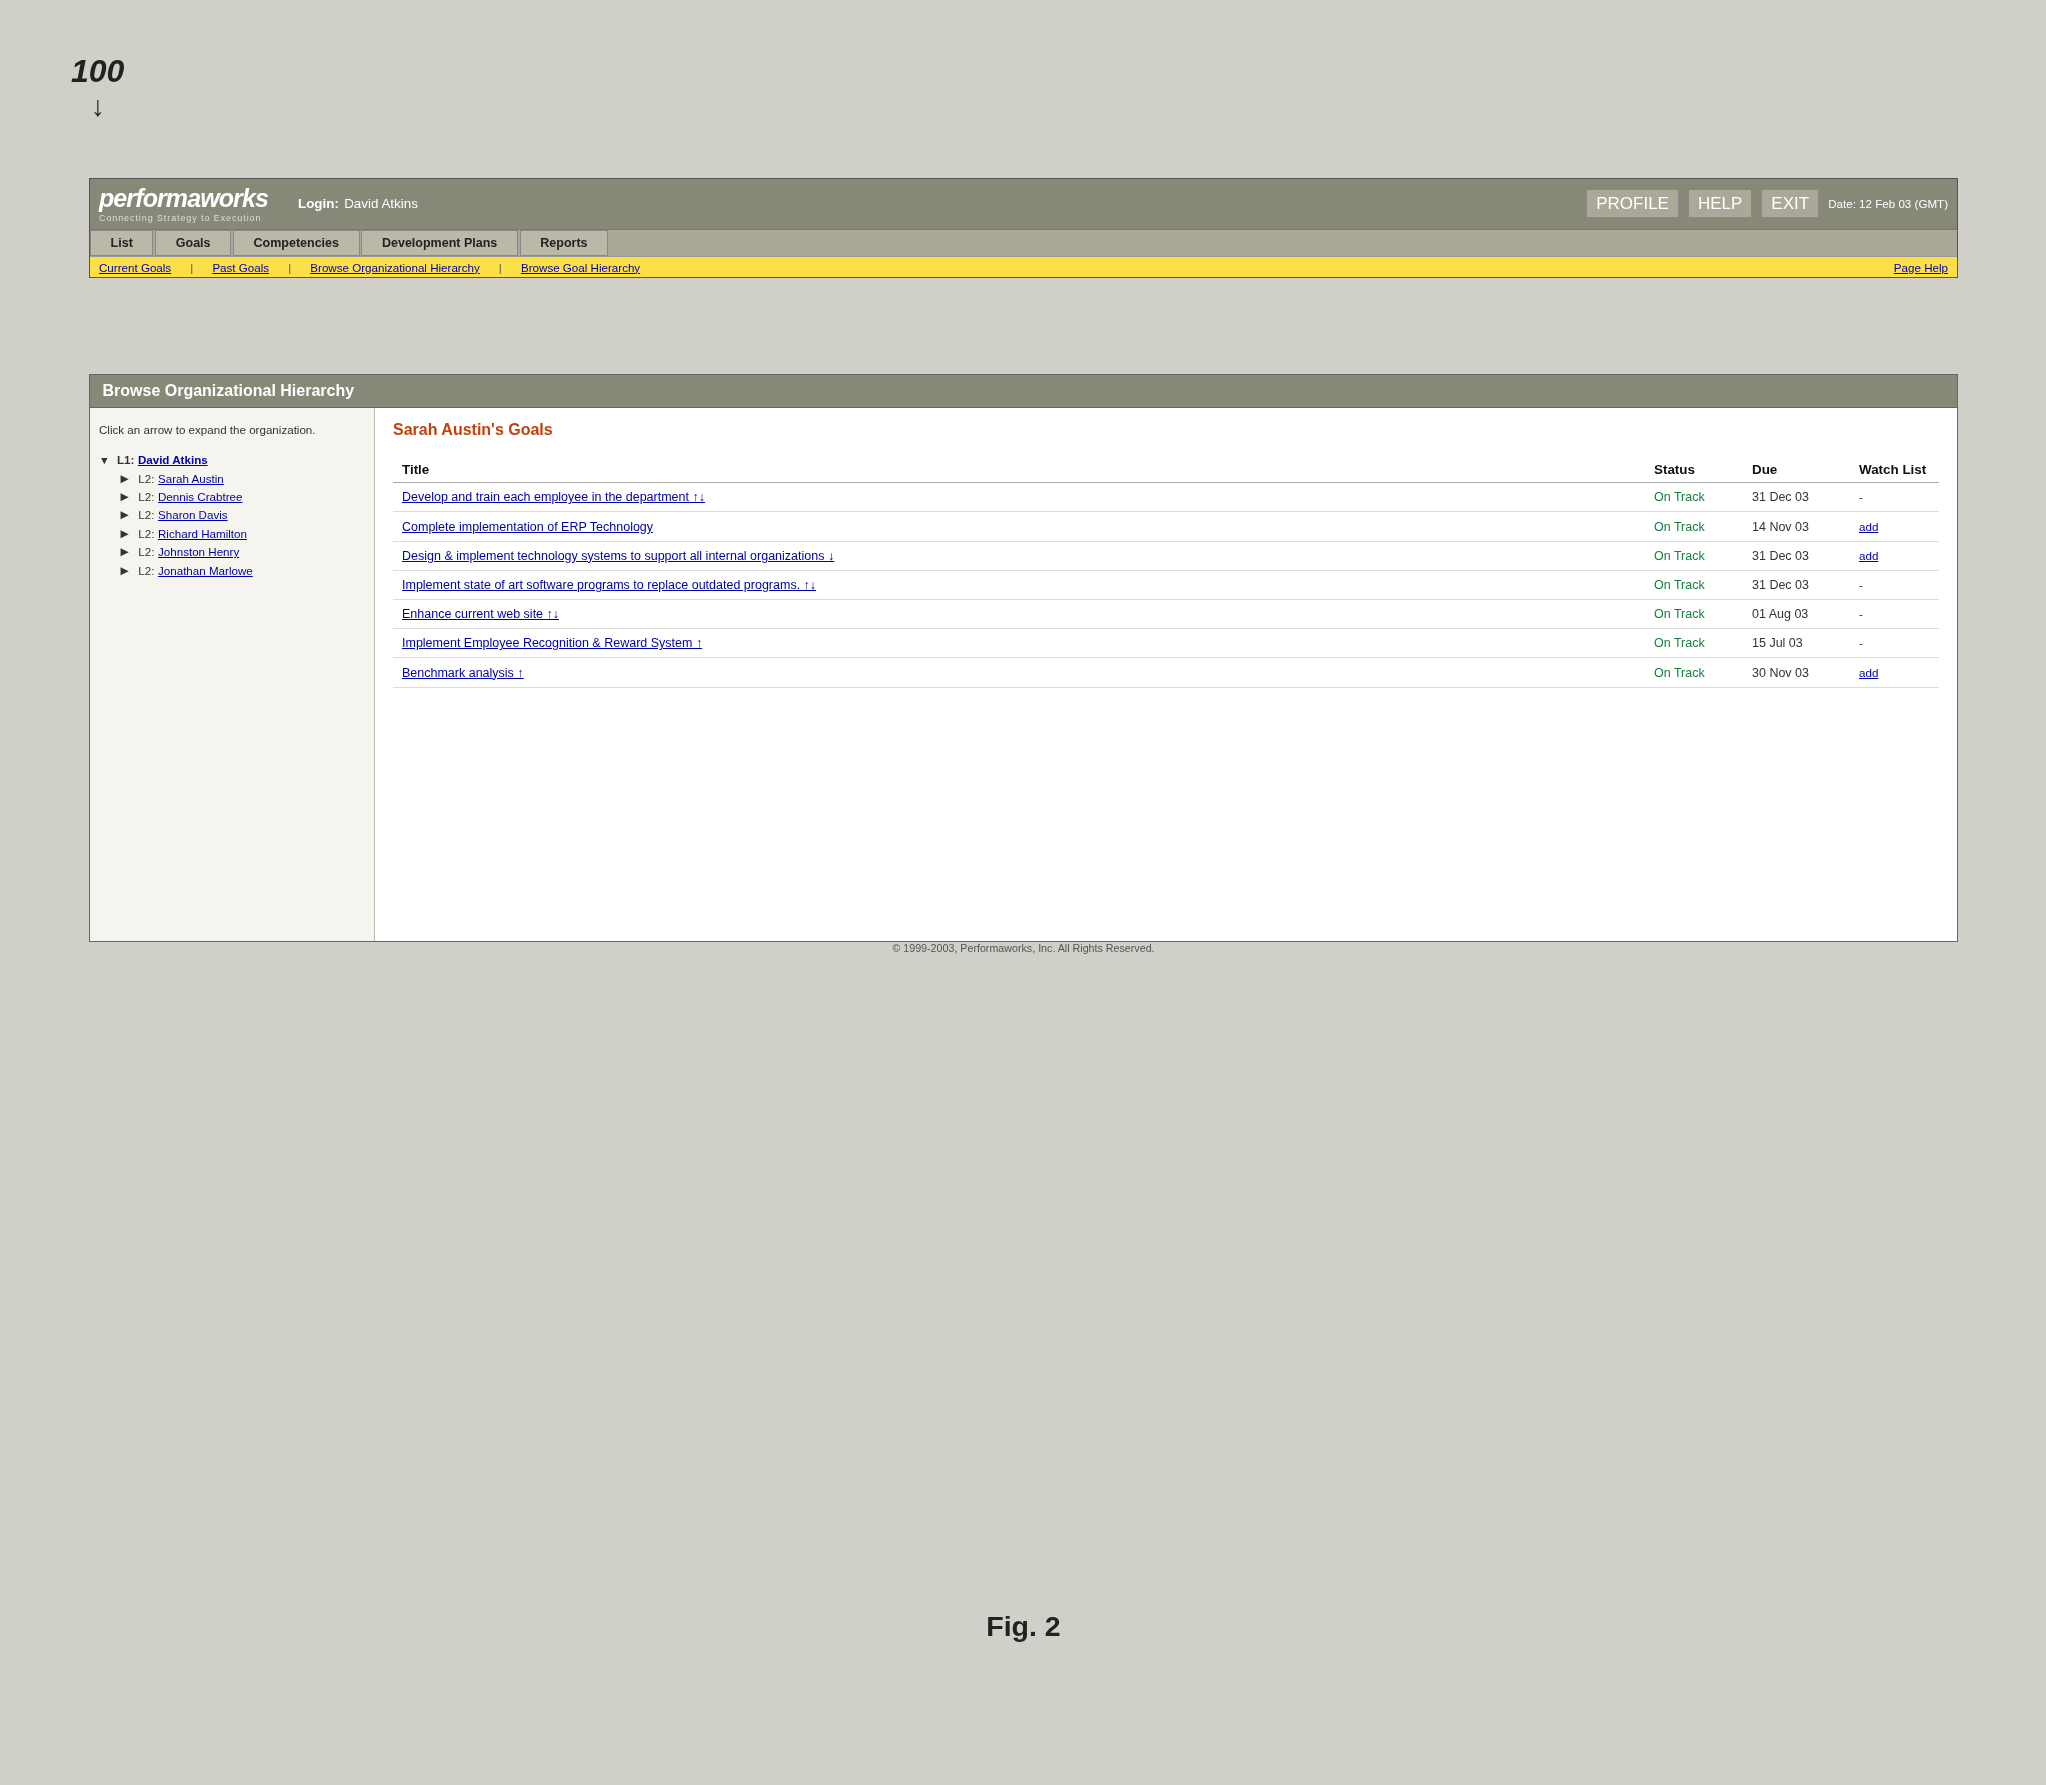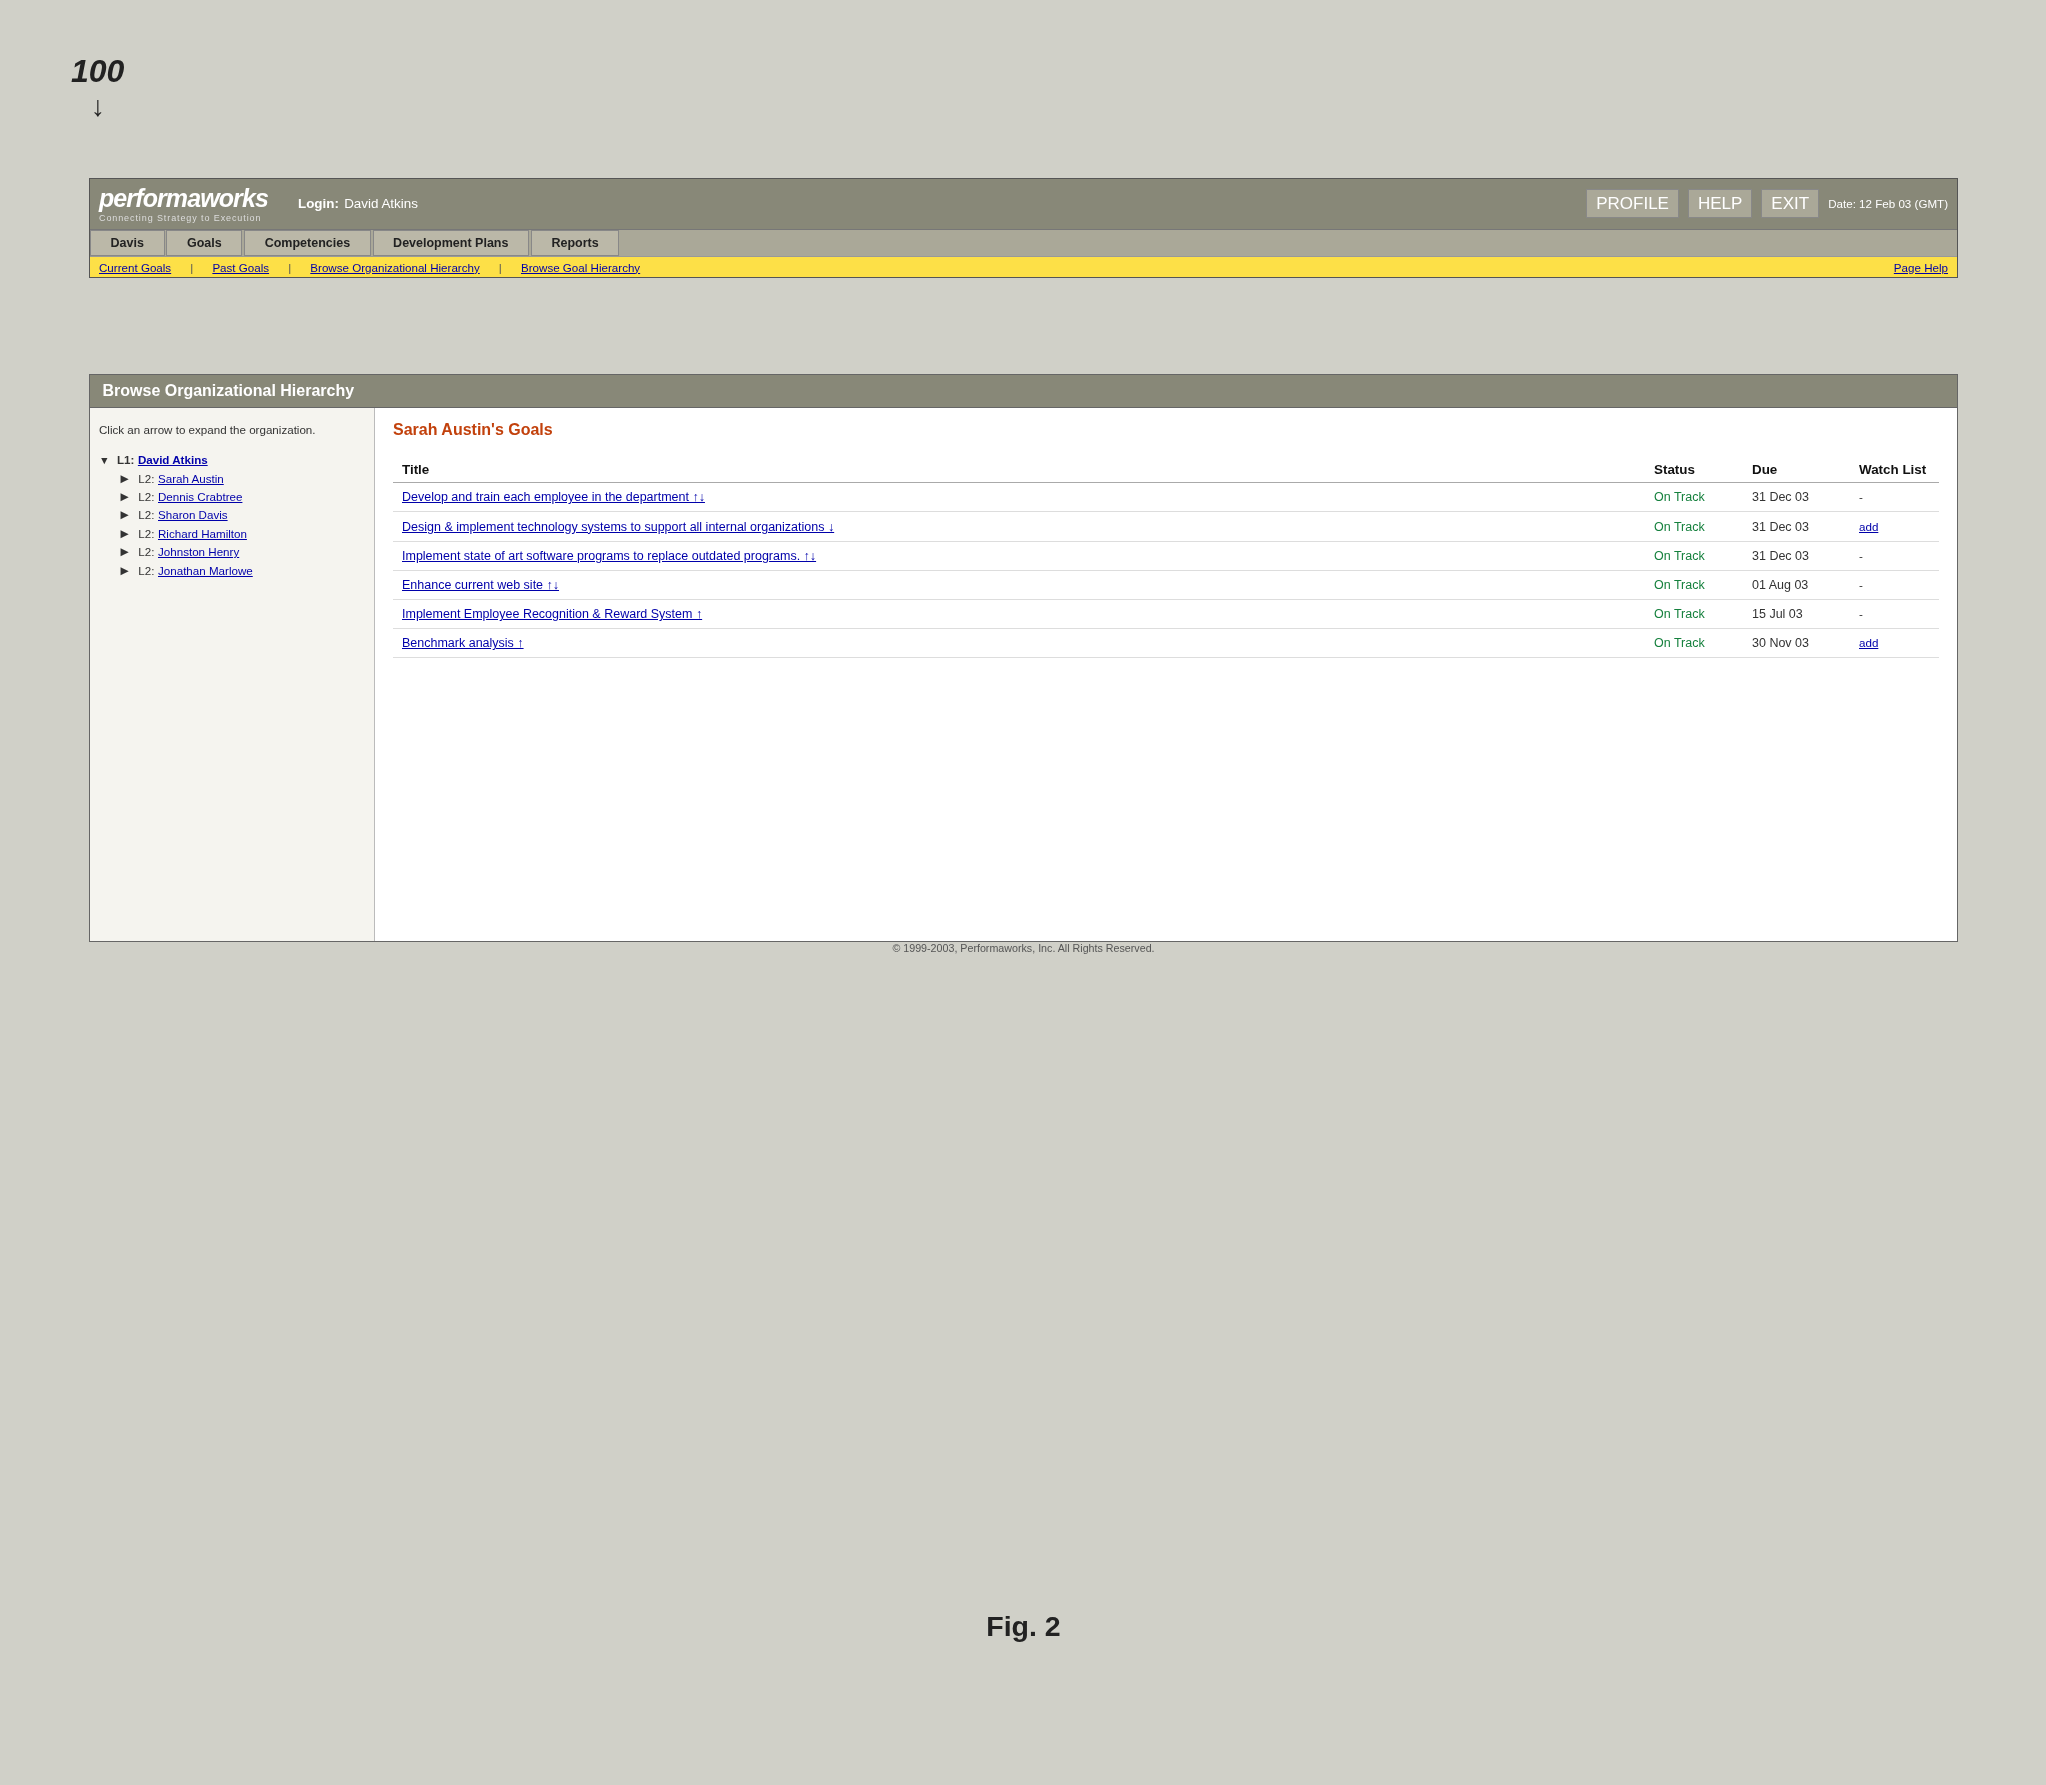--- a/index.html
+++ b/index.html
@@ -331,21 +331,21 @@
       <span class="login-name">David Atkins</span>
     </div>
     <div class="header-right">
       <button class="header-btn">PROFILE</button>
       <button class="header-btn">HELP</button>
       <button class="header-btn">EXIT</button>
       <span class="date-text">Date: 12 Feb 03 (GMT)</span>
     </div>
   </div>
   <div class="nav-bar">
-    <button class="nav-btn">Davis</button>
+    <button class="nav-btn">List</button>
     <button class="nav-btn">Goals</button>
     <button class="nav-btn">Competencies</button>
     <button class="nav-btn">Development Plans</button>
     <button class="nav-btn">Reports</button>
   </div>
   <div class="sub-nav">
     <span class="sub-nav-link">Current Goals</span>
     <span class="sub-nav-separator">|</span>
     <span class="sub-nav-link">Past Goals</span>
     <span class="sub-nav-separator">|</span>
@@ -415,20 +415,26 @@
           </tr>
         </thead>
         <tbody id="goals-tbody">
         <tr>
               <td><span class="goal-link">Develop and train each employee in the department ↑↓</span></td>
               <td class="status-text">On Track</td>
               <td class="due-text">31 Dec 03</td>
               <td><span class="watch-dash">-</span></td>
             </tr>
             <tr>
+              <td><span class="goal-link">Complete implementation of ERP Technology</span></td>
+              <td class="status-text">On Track</td>
+              <td class="due-text">14 Nov 03</td>
+              <td><span class="watch-add">add</span></td>
+            </tr>
+            <tr>
               <td><span class="goal-link">Design &amp; implement technology systems to support all internal organizations ↓</span></td>
               <td class="status-text">On Track</td>
               <td class="due-text">31 Dec 03</td>
               <td><span class="watch-add">add</span></td>
             </tr>
             <tr>
               <td><span class="goal-link">Implement state of art software programs to replace outdated programs. ↑↓</span></td>
               <td class="status-text">On Track</td>
               <td class="due-text">31 Dec 03</td>
               <td><span class="watch-dash">-</span></td>

